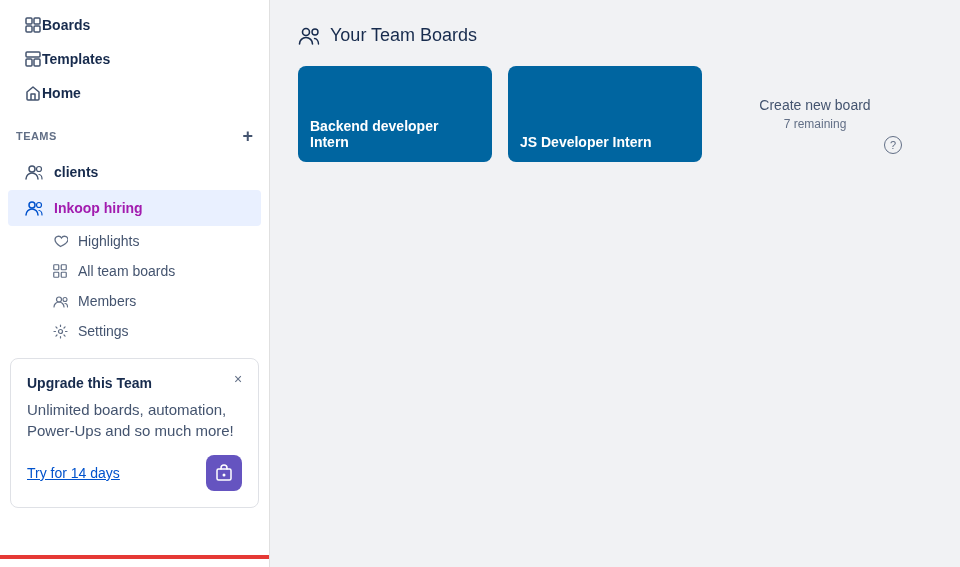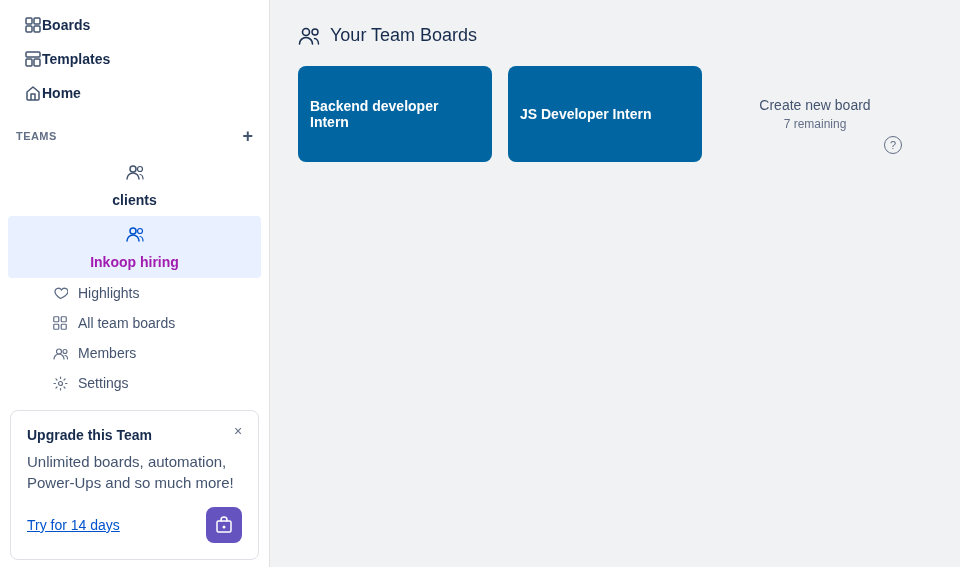--- a/index.html
+++ b/index.html
@@ -72,21 +72,20 @@
       display: flex;
       align-items: center;
       padding: 8px 16px;
       cursor: pointer;
       font-size: 14px;
       font-weight: 600;
       color: #172b4d;
       border-radius: 4px;
       margin: 0 8px;
       gap: 10px;
-      flex-direction: column;
     }
 
     .team-item-active {
       background: #e9f0ff;
     }
 
     .team-avatar {
       width: 20px;
       height: 20px;
       display: flex;
@@ -204,21 +203,21 @@
       flex-wrap: wrap;
       gap: 16px;
     }
 
     .board-card {
       width: 194px;
       height: 96px;
       border-radius: 8px;
       cursor: pointer;
       display: flex;
-      align-items: center;
+      align-items: flex-end;
       padding: 12px;
       font-size: 14px;
       font-weight: 700;
       color: #fff;
       background: #0065a0;
       transition: filter 0.15s;
     }
 
     .create-board-card {
       width: 194px;

